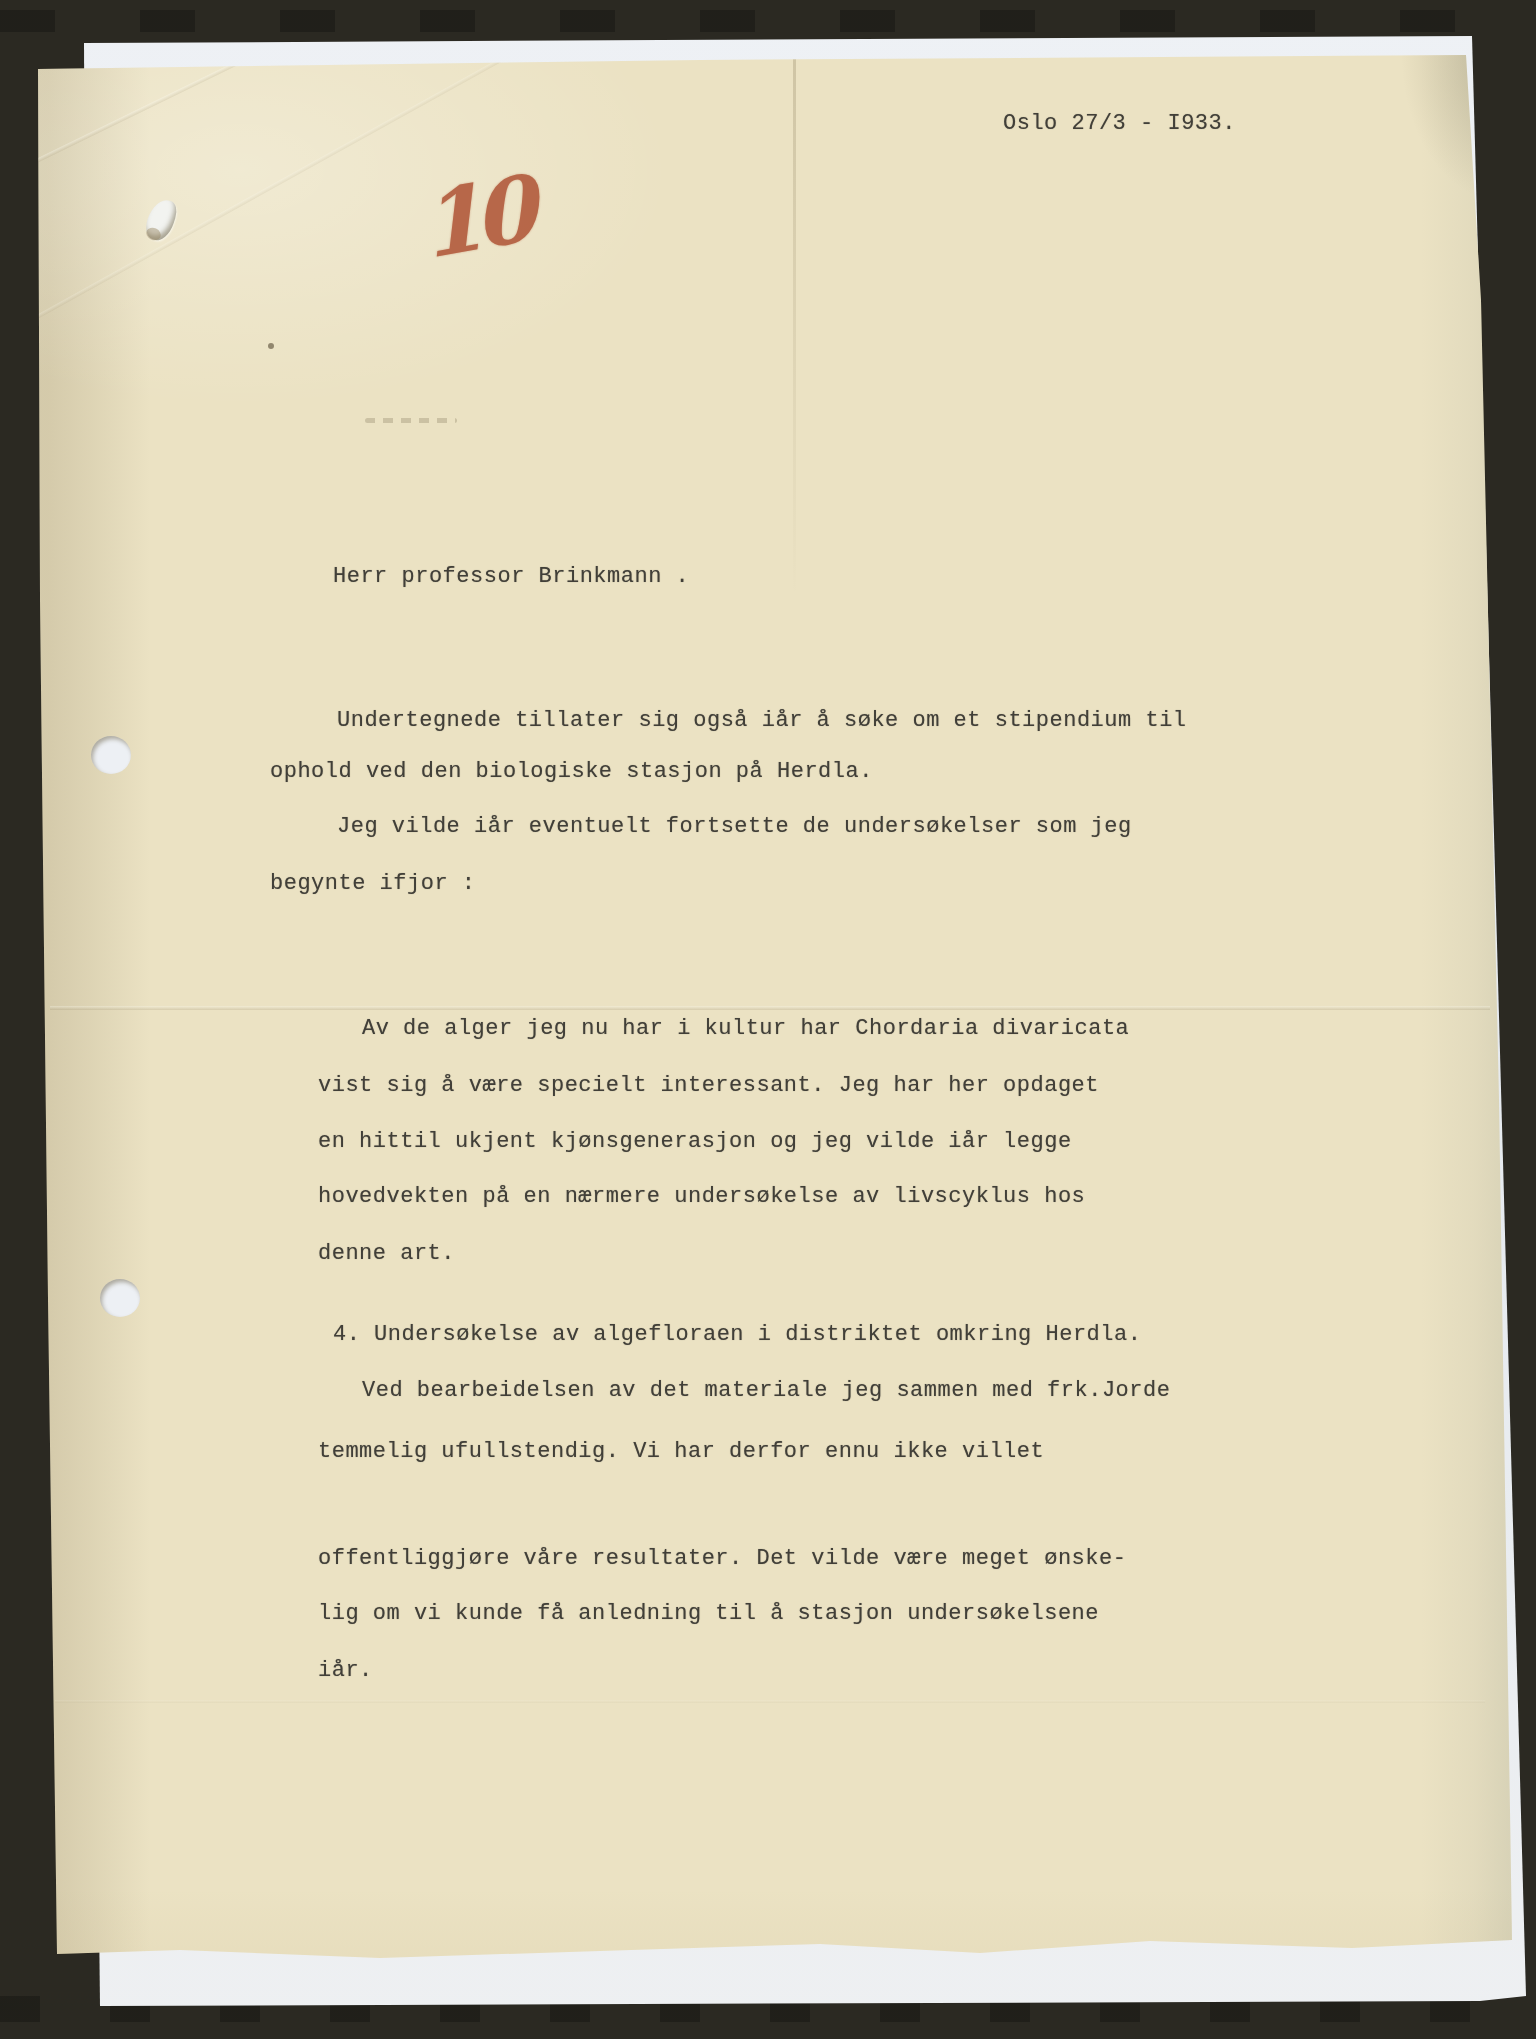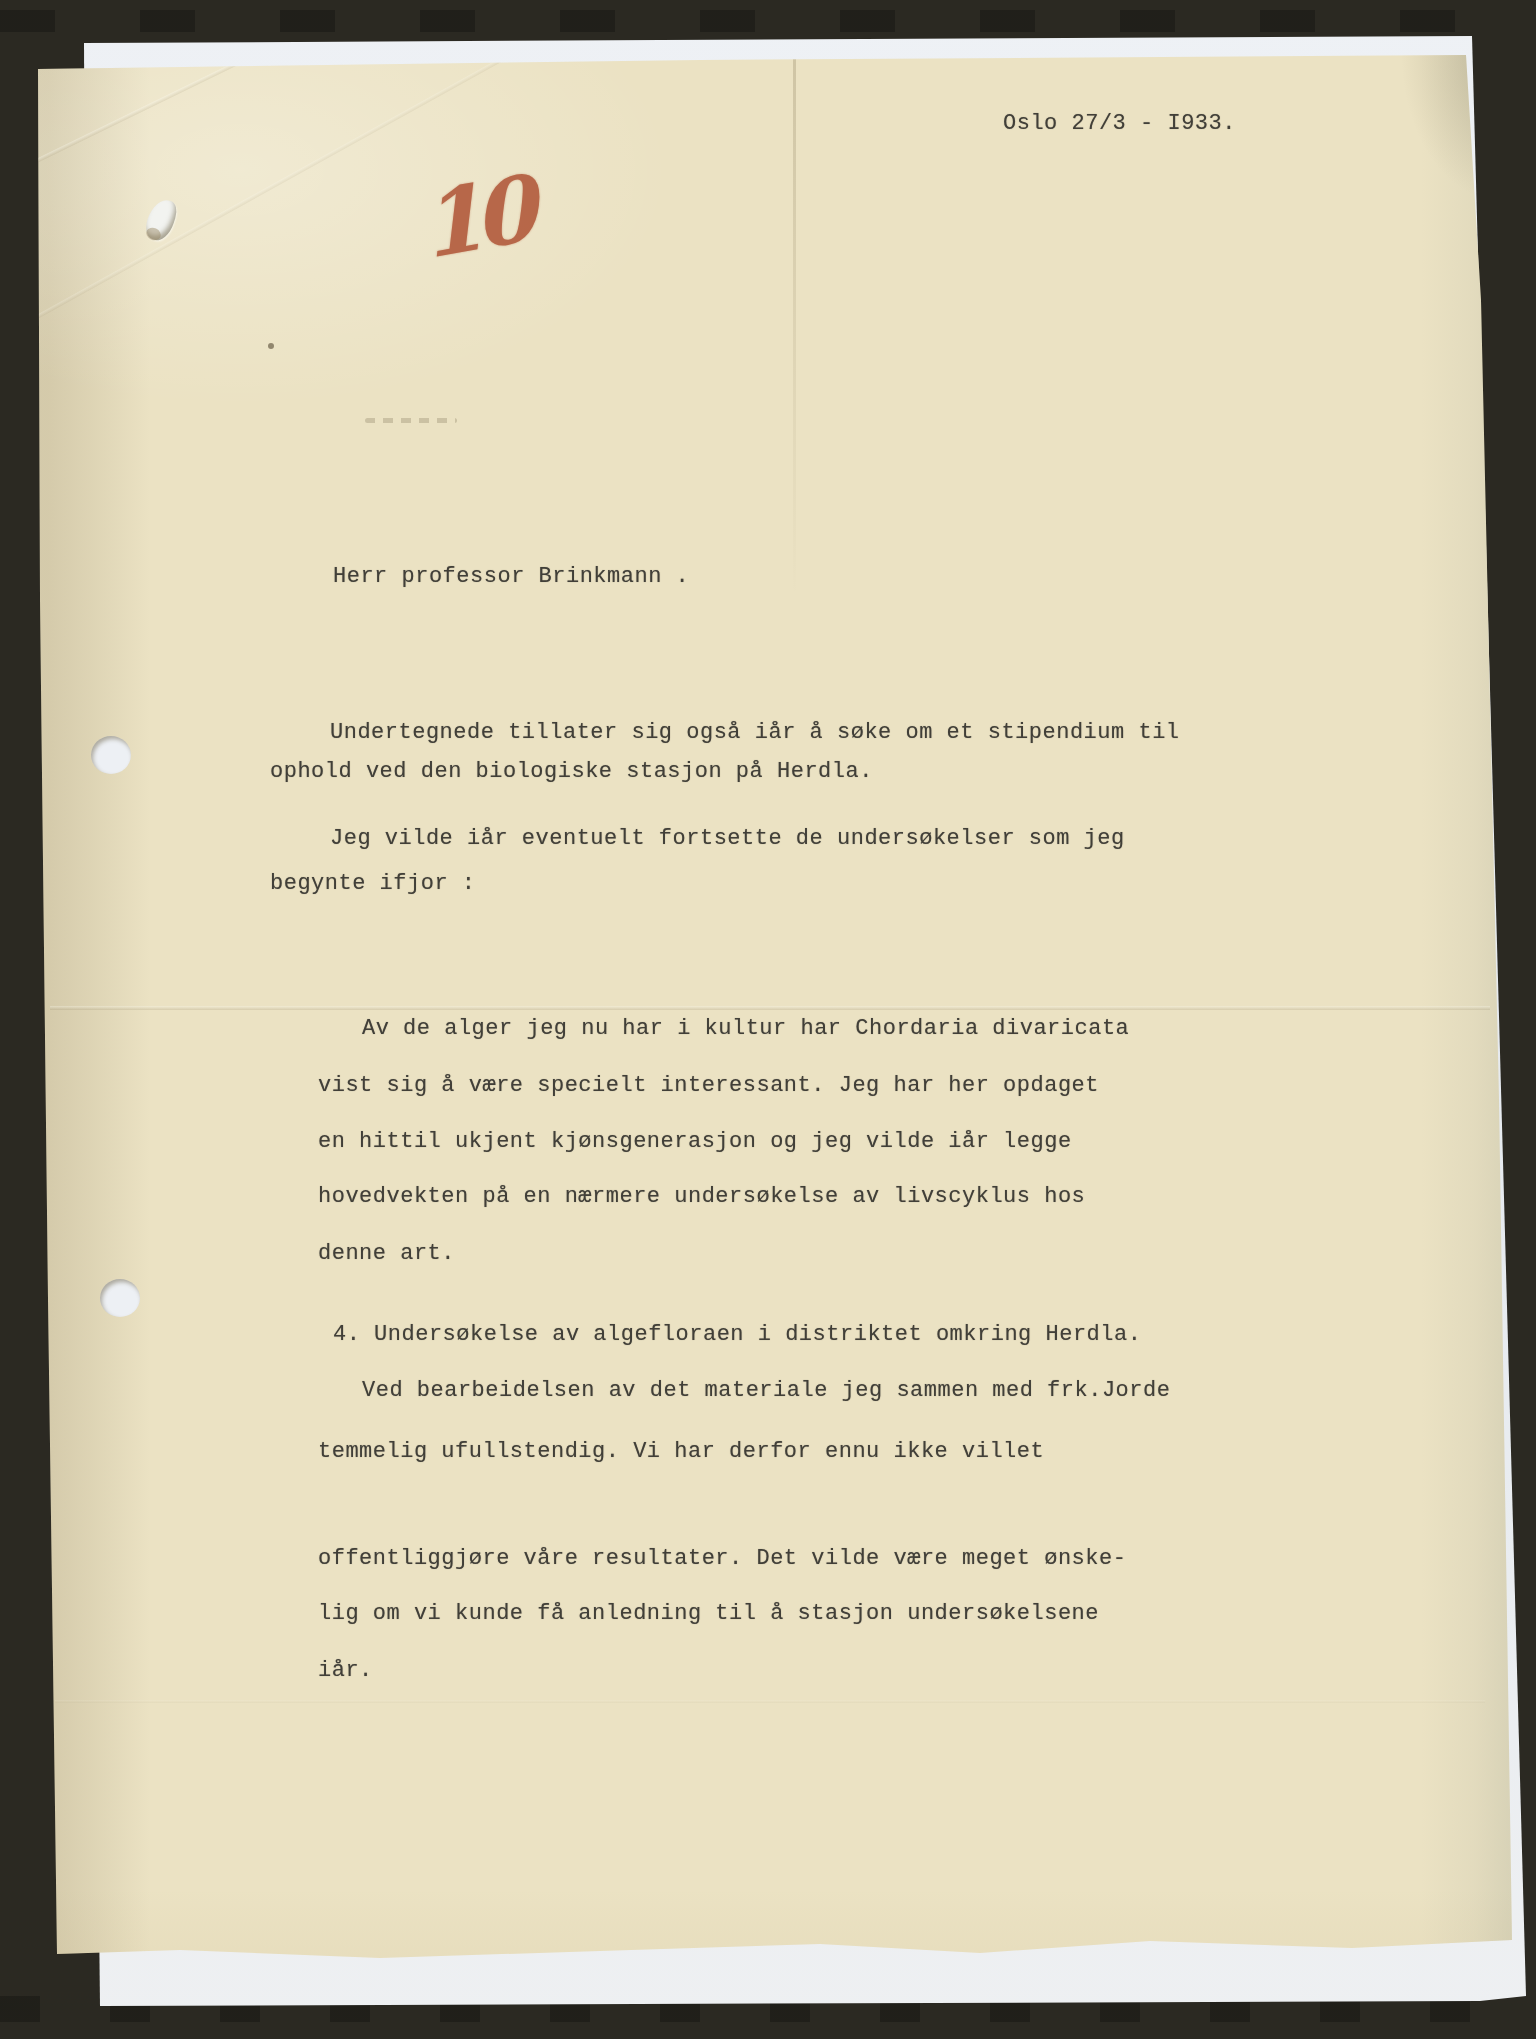--- a/index.html
+++ b/index.html
@@ -59,21 +59,21 @@
   .speck{position:absolute;left:268px;top:343px;width:6px;height:6px;border-radius:50%;
     background:#6b5f48;opacity:.7;}
   .smudge{position:absolute;left:365px;top:418px;width:92px;height:5px;border-radius:3px;
     background:repeating-linear-gradient(90deg,rgba(120,108,80,.28) 0 10px,rgba(120,108,80,0) 10px 18px);}
   
   .tl{
     position:absolute;white-space:pre;
     font-size:22px;line-height:32px;letter-spacing:.5px;
     color:#413f38;text-shadow:0 0 1px rgba(65,63,56,.45);
   }
-  .x-margin{left:270px;} .x-indent{left:330px;margin-top:12px;} .x-head{left:333px;}
+  .x-margin{left:270px;} .x-indent{left:337px;} .x-head{left:333px;}
   .x-sub{left:362px;} .x-cont{left:318px;} .x-date{left:1003px;}
   
   .pagenum{
     position:absolute;left:428px;top:166px;
     font-family:"DejaVu Serif","Liberation Serif",serif;
     font-style:italic;font-weight:700;font-size:90px;line-height:100px;
     letter-spacing:-9px;color:#b05637;opacity:.88;
     transform:rotate(-10deg) skewX(-6deg);
     text-shadow:0 0 2px rgba(176,86,55,.55);
   }

